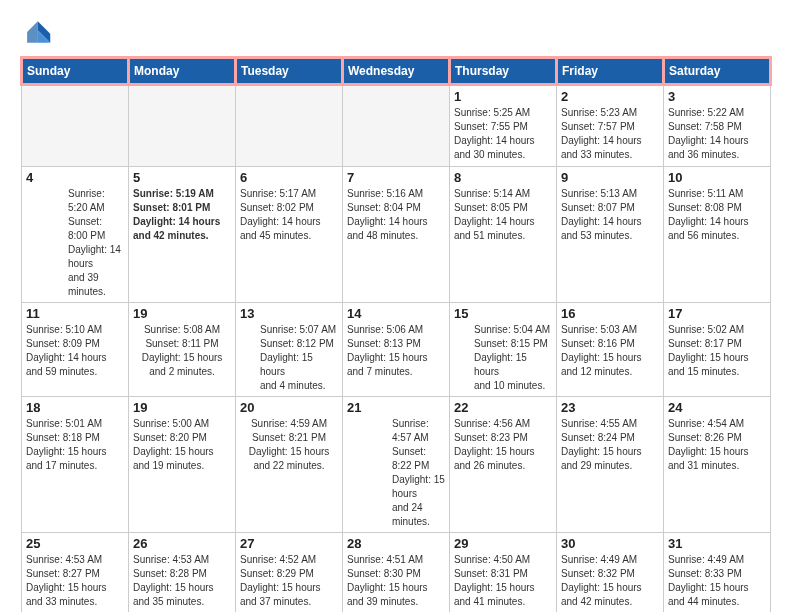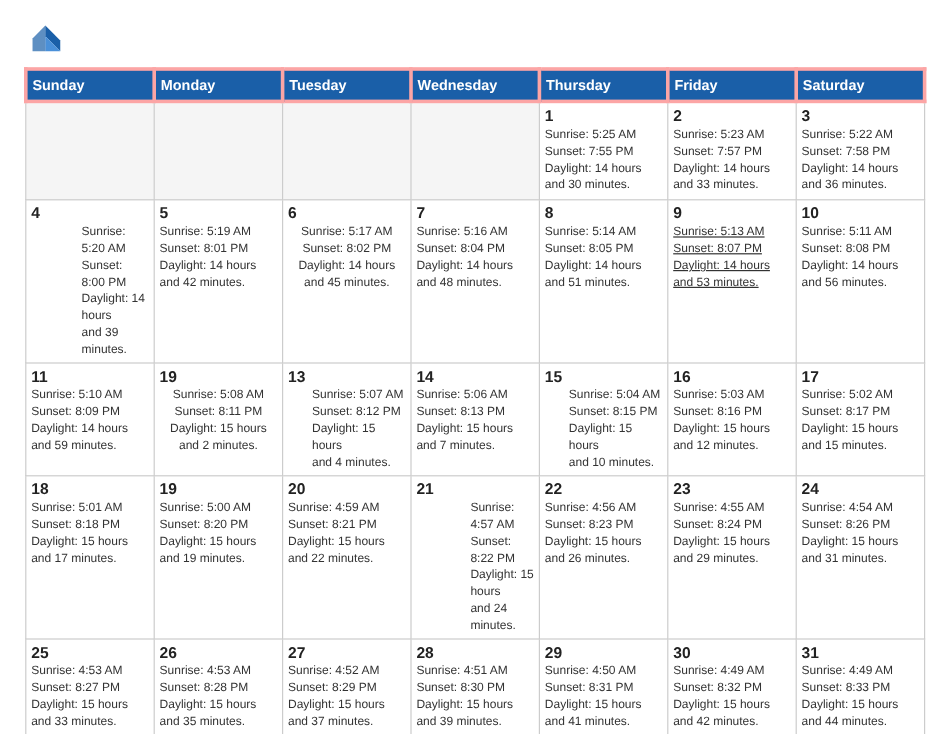--- a/index.html
+++ b/index.html
@@ -163,49 +163,49 @@
         <tr class="week-row">
           <td>
             <div class="day-number">4</div>
             <div class="day-info" style="white-space: pre-line; margin-left: 42px;">Sunrise: 5:20 AM
 Sunset: 8:00 PM
 Daylight: 14 hours
 and 39 minutes.</div>
           </td>
           <td>
             <div class="day-number">5</div>
-            <div class="day-info" style="white-space: pre-line;">Sunrise: 5:19 AM
+            <div class="day-info" style="white-space: pre-line; font-weight: bold;">Sunrise: 5:19 AM
 Sunset: 8:01 PM
 Daylight: 14 hours
 and 42 minutes.</div>
           </td>
           <td>
             <div class="day-number">6</div>
-            <div class="day-info" style="white-space: pre-line; text-align: center;">Sunrise: 5:17 AM
+            <div class="day-info" style="white-space: pre-line;">Sunrise: 5:17 AM
 Sunset: 8:02 PM
 Daylight: 14 hours
 and 45 minutes.</div>
           </td>
           <td>
             <div class="day-number">7</div>
             <div class="day-info" style="white-space: pre-line;">Sunrise: 5:16 AM
 Sunset: 8:04 PM
 Daylight: 14 hours
 and 48 minutes.</div>
           </td>
           <td>
             <div class="day-number">8</div>
             <div class="day-info" style="white-space: pre-line;">Sunrise: 5:14 AM
 Sunset: 8:05 PM
 Daylight: 14 hours
 and 51 minutes.</div>
           </td>
           <td>
             <div class="day-number">9</div>
-            <div class="day-info" style="white-space: pre-line; text-decoration: underline;">Sunrise: 5:13 AM
+            <div class="day-info" style="white-space: pre-line;">Sunrise: 5:13 AM
 Sunset: 8:07 PM
 Daylight: 14 hours
 and 53 minutes.</div>
           </td>
           <td>
             <div class="day-number">10</div>
             <div class="day-info" style="white-space: pre-line;">Sunrise: 5:11 AM
 Sunset: 8:08 PM
 Daylight: 14 hours
 and 56 minutes.</div>
@@ -272,21 +272,21 @@
           </td>
           <td>
             <div class="day-number">19</div>
             <div class="day-info" style="white-space: pre-line;">Sunrise: 5:00 AM
 Sunset: 8:20 PM
 Daylight: 15 hours
 and 19 minutes.</div>
           </td>
           <td>
             <div class="day-number">20</div>
-            <div class="day-info" style="white-space: pre-line;">Sunrise: 4:59 AM
+            <div class="day-info" style="white-space: pre-line; text-align: center;">Sunrise: 4:59 AM
 Sunset: 8:21 PM
 Daylight: 15 hours
 and 22 minutes.</div>
           </td>
           <td>
             <div class="day-number">21</div>
             <div class="day-info" style="white-space: pre-line; margin-left: 45px;">Sunrise: 4:57 AM
 Sunset: 8:22 PM
 Daylight: 15 hours
 and 24 minutes.</div>

